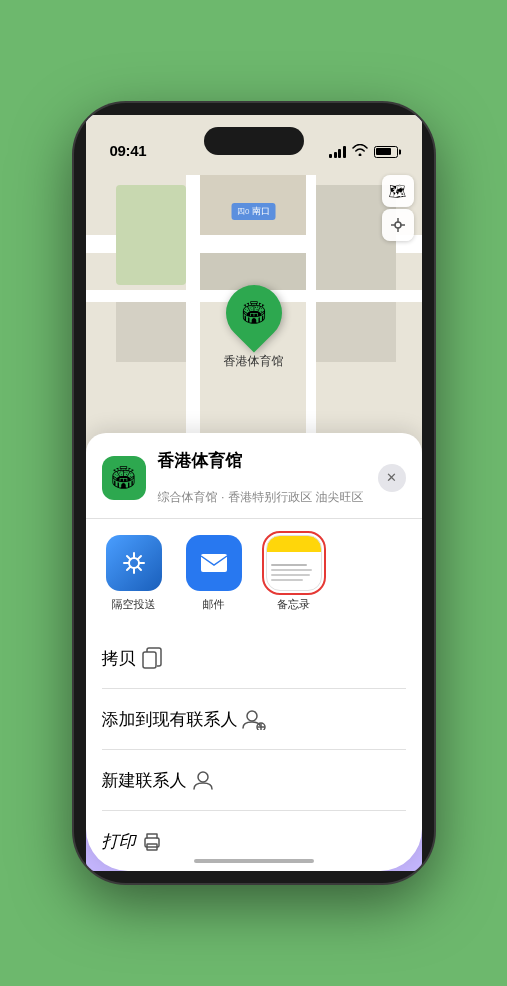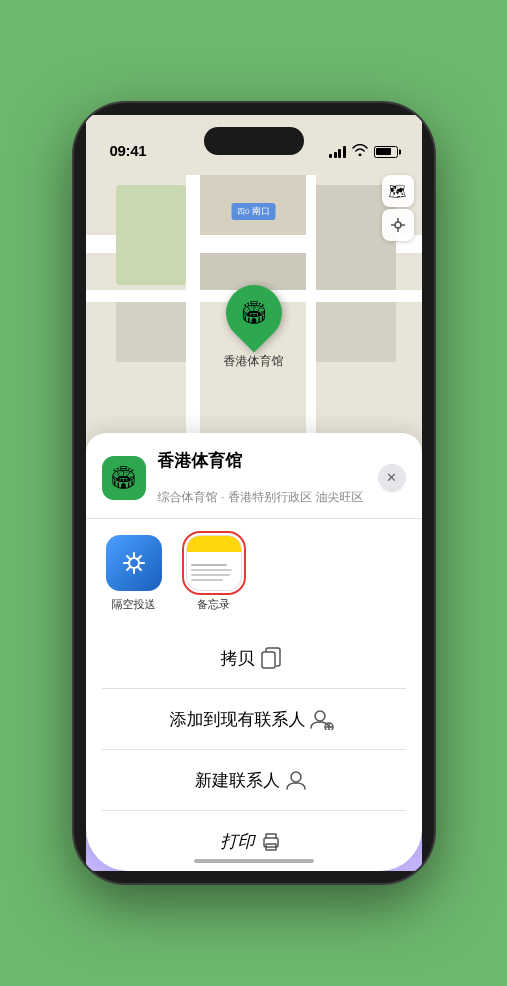--- a/index.html
+++ b/index.html
@@ -397,21 +397,21 @@
     .notes-line:nth-child(4) { width: 70%; }
 
     
     .action-list {
       padding: 0 16px;
     }
 
     .action-item {
       display: flex;
       align-items: center;
-      justify-content: center;
+      justify-content: flex-start;
       padding: 14px 0;
       border-bottom: 0.5px solid #e0e0e0;
     }
 
     .action-item:last-child {
       border-bottom: none;
       font-style: italic;
     }
 
     .action-label {
@@ -534,20 +534,29 @@
               <path d="M14 24 L14 19" stroke="white" stroke-width="2" stroke-linecap="round"></path>
               <path d="M21 21 L17.5 17.5" stroke="white" stroke-width="2" stroke-linecap="round"></path>
               <path d="M24 14 L19 14" stroke="white" stroke-width="2" stroke-linecap="round"></path>
               <path d="M21 7 L17.5 10.5" stroke="white" stroke-width="2" stroke-linecap="round"></path>
             </svg>
           </div>
           <span class="share-label">隔空投送</span>
         </div>
 
 
+        <div class="share-item">
+          <div class="share-icon-wrap mail">
+            <svg width="30" height="22" viewBox="0 0 30 22" fill="none">
+              <rect x="2" y="2" width="26" height="18" rx="2" fill="white"></rect>
+              <path d="M2 4 L15 13 L28 4" stroke="#2878f0" stroke-width="1.5" fill="none"></path>
+            </svg>
+          </div>
+          <span class="share-label">邮件</span>
+        </div>
 
         <div class="share-item">
           <div class="share-icon-wrap notes" style="overflow:hidden;">
             <div class="notes-lines">
               <div class="notes-line"></div>
               <div class="notes-line"></div>
               <div class="notes-line"></div>
               <div class="notes-line"></div>
             </div>
           </div>

